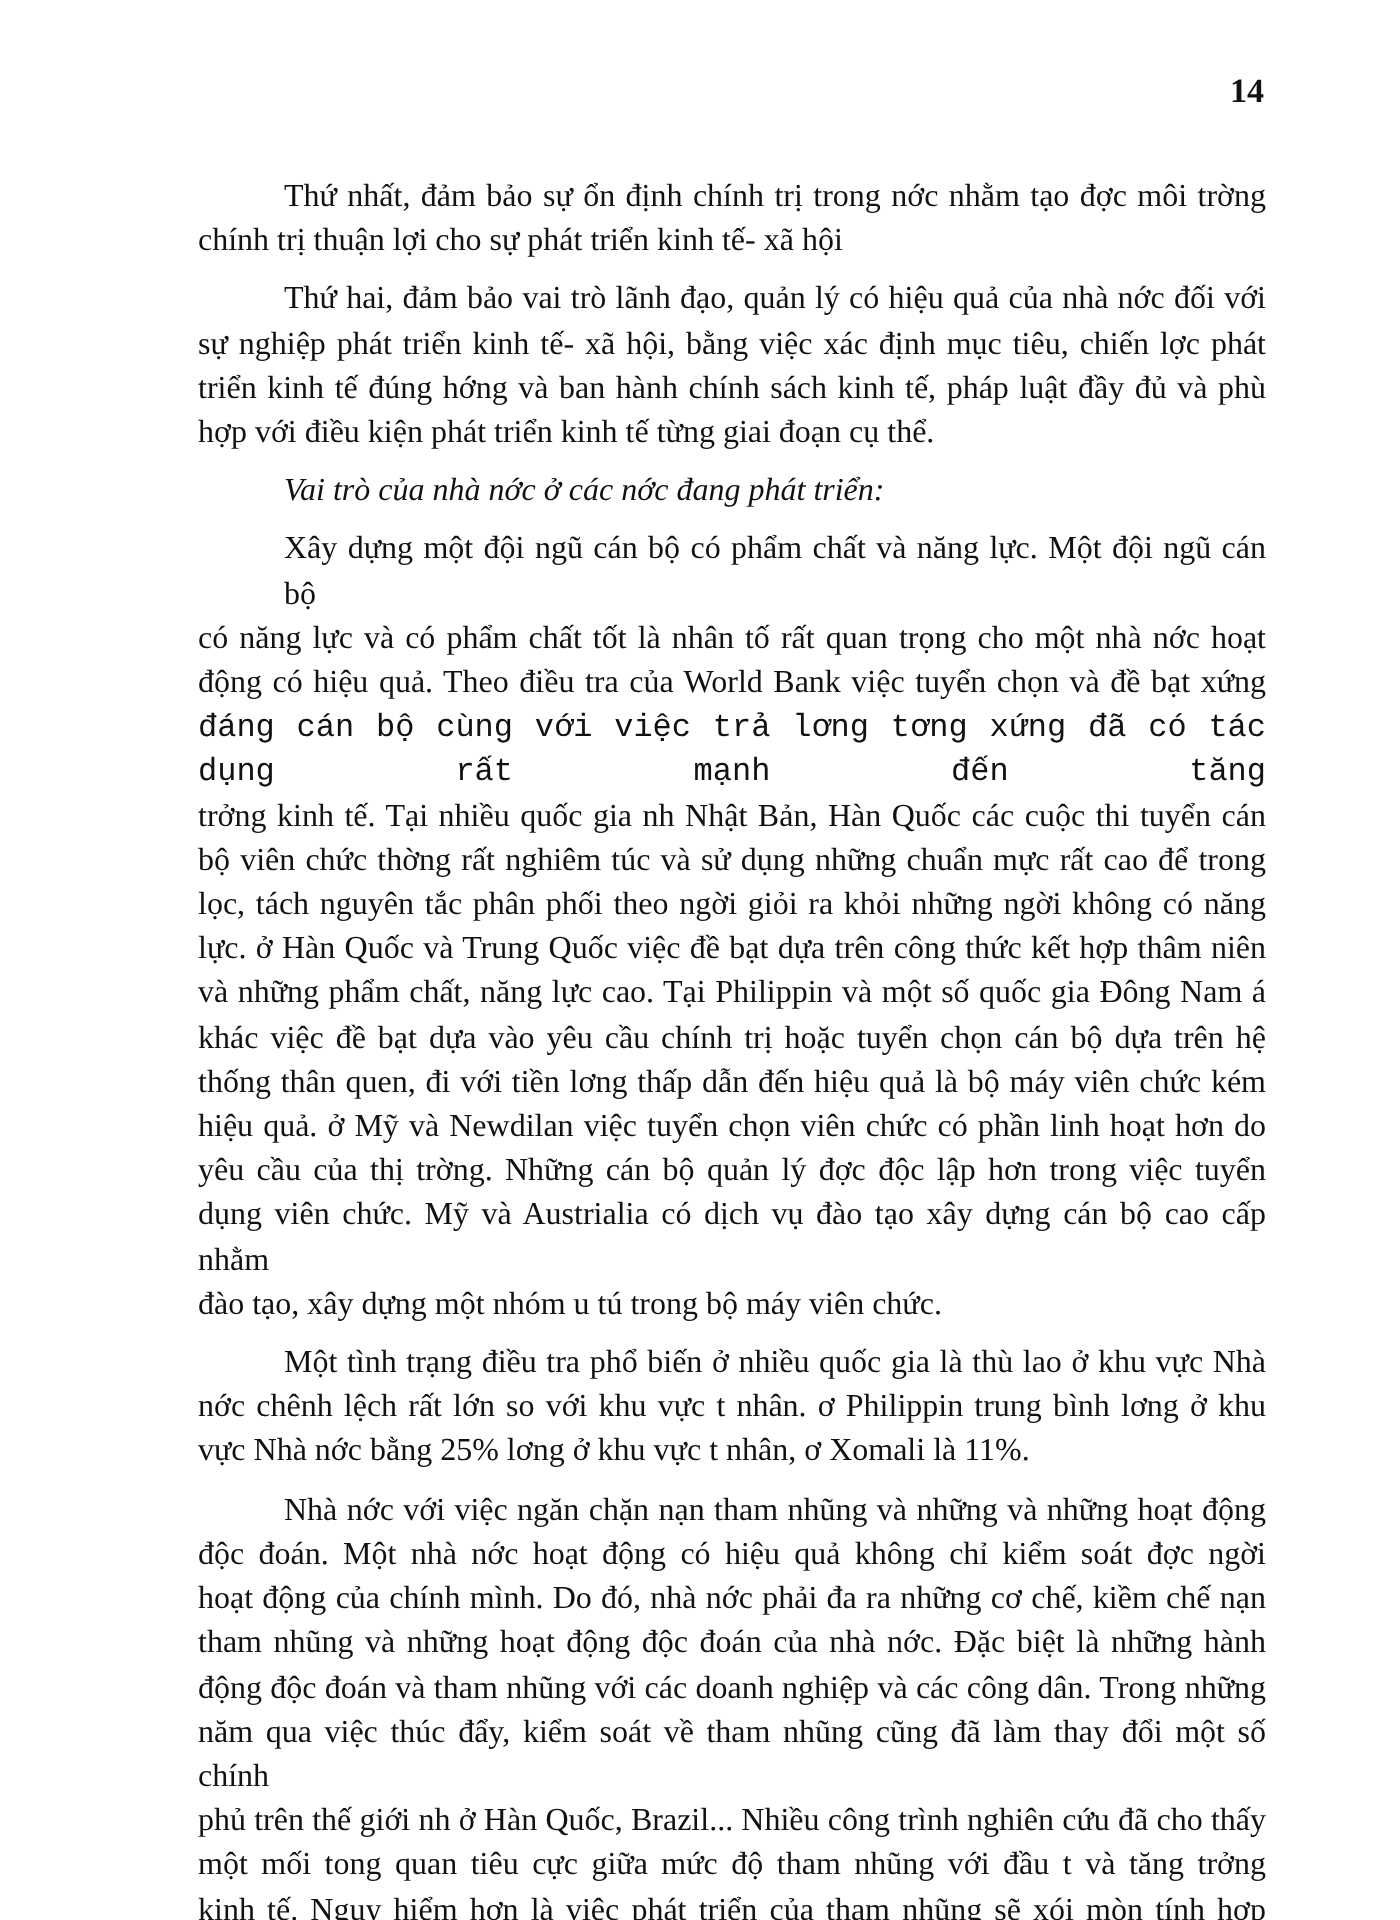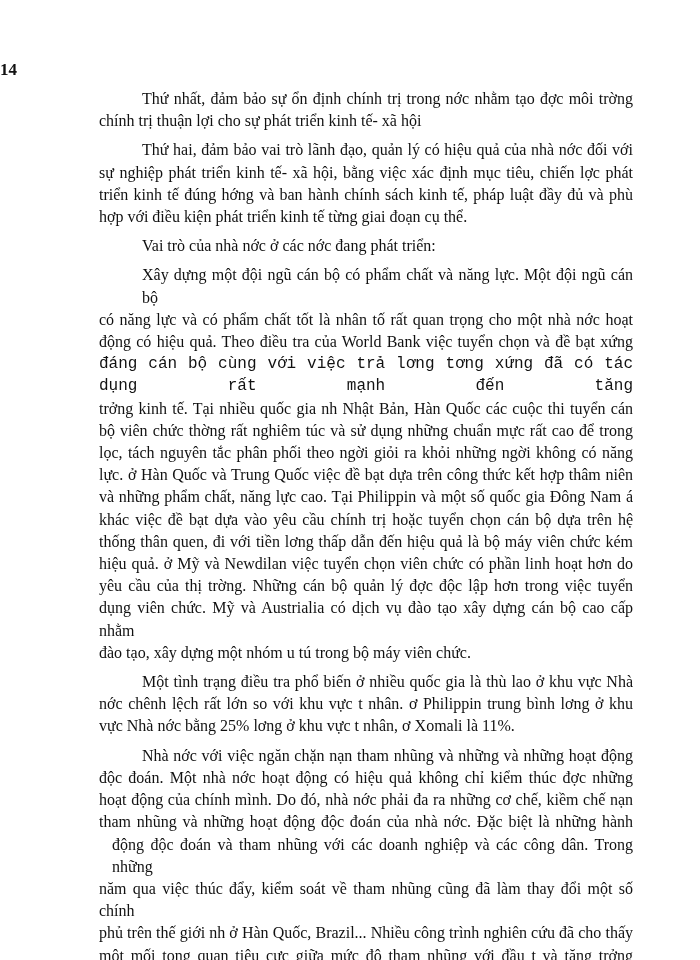--- a/index.html
+++ b/index.html
@@ -4,21 +4,21 @@
   <style>
     html, body { margin: 0; padding: 0; background: #ffffff; }
     body { width: 700px; height: 960px; position: relative; overflow: hidden; }
     .page {
       position: absolute; left: 0; top: 0; width: 700px; height: 960px;
       background: #ffffff; color: #111111;
       font-family: "Liberation Serif", "DejaVu Serif", serif;
     }
     .page-number {
       position: absolute; left: 0; width: 632px; top: 36px;
-      text-align: left; font-weight: bold; font-size: 17px; line-height: 20px; margin-top: 24px;
+      text-align: right; font-weight: bold; font-size: 17px; line-height: 20px;
     }
     .body-text {
       position: absolute; left: 99px; top: 88px; width: 534px;
       font-size: 16px; line-height: 22.2px;
     }
     .line { display: block; white-space: pre; text-align: justify; text-align-last: justify; }
     .line.last { text-align-last: left; }
     .line.first { padding-left: 43px; }
     .para-lines { margin: 0 0 7px 0; }
   </style>
@@ -32,21 +32,21 @@
         <span class="line first" style="white-space: normal;">Thứ nhất, đảm bảo sự ổn định chính trị trong nớc   nhằm tạo đợc   môi trờng</span>
         <span class="line last" style="white-space: normal;">chính trị thuận lợi cho sự phát triển kinh tế- xã hội</span>
       </div>
       <div class="para-lines">
         <span class="line first" style="white-space: normal;">Thứ hai, đảm bảo vai trò lãnh đạo, quản lý có hiệu quả của nhà nớc   đối với</span>
         <span class="line" style="white-space: normal;">sự nghiệp phát triển kinh tế- xã hội, bằng việc xác định mục tiêu, chiến lợc   phát</span>
         <span class="line" style="white-space: normal;">triển kinh tế đúng hớng   và ban hành chính sách kinh tế, pháp luật đầy đủ và phù</span>
         <span class="line last" style="white-space: normal;">hợp với điều kiện phát triển kinh tế từng giai đoạn cụ thể.</span>
       </div>
       <div class="para-lines">
-        <span class="line first last" style="white-space: normal;">Vai trò của nhà nớc   ở các nớc   đang phát triển:</span>
+        <span class="line first last" style="white-space: normal; font-style: italic;">Vai trò của nhà nớc   ở các nớc   đang phát triển:</span>
       </div>
       <div class="para-lines">
         <span class="line first" style="white-space: normal;">Xây dựng một đội ngũ cán bộ có phẩm chất và năng lực. Một đội ngũ cán bộ</span>
         <span class="line" style="white-space: normal;">có năng lực và có phẩm chất tốt là nhân tố rất quan trọng cho một nhà nớc   hoạt</span>
         <span class="line" style="white-space: normal;">động có hiệu quả. Theo điều tra của World Bank việc tuyển chọn và đề bạt xứng</span>
         <span class="line" style="white-space: normal; font-family: Liberation Mono, monospace;">đáng cán bộ cùng với việc trả lơng   tơng   xứng đã có tác dụng rất mạnh đến tăng</span>
         <span class="line" style="white-space: normal;">trởng   kinh tế. Tại nhiều quốc gia nh   Nhật Bản, Hàn Quốc các cuộc thi tuyển cán</span>
         <span class="line" style="white-space: normal;">bộ viên chức thờng   rất nghiêm túc và sử dụng những chuẩn mực rất cao để trong</span>
         <span class="line" style="white-space: normal;">lọc, tách nguyên tắc phân phối theo ngời   giỏi ra khỏi những ngời   không có năng</span>
         <span class="line" style="white-space: normal;">lực. ở Hàn Quốc và Trung Quốc việc đề bạt dựa trên công thức kết hợp thâm niên</span>
@@ -58,23 +58,23 @@
         <span class="line" style="white-space: normal;">dụng viên chức. Mỹ và Austrialia có dịch vụ đào tạo xây dựng cán bộ cao cấp nhằm</span>
         <span class="line last" style="white-space: normal;">đào tạo, xây dựng một nhóm u   tú trong bộ máy viên chức.</span>
       </div>
       <div class="para-lines">
         <span class="line first" style="white-space: normal;">Một tình trạng điều tra phổ biến ở nhiều quốc gia là thù lao ở khu vực Nhà</span>
         <span class="line" style="white-space: normal;">nớc   chênh lệch rất lớn so với khu vực t   nhân. ơ Philippin trung bình lơng   ở khu</span>
         <span class="line last" style="white-space: normal;">vực Nhà nớc   bằng 25% lơng   ở khu vực t   nhân, ơ Xomali là 11%.</span>
       </div>
       <div class="para-lines">
         <span class="line first" style="white-space: normal;">Nhà nớc   với việc ngăn chặn nạn tham nhũng và những và những hoạt động</span>
-        <span class="line" style="white-space: normal;">độc đoán. Một nhà nớc   hoạt động có hiệu quả không chỉ kiểm thúc đợc   những</span>
+        <span class="line" style="white-space: normal;">độc đoán. Một nhà nớc   hoạt động có hiệu quả không chỉ kiểm soát đợc   ngời</span>
         <span class="line" style="white-space: normal;">hoạt động của chính mình. Do đó, nhà nớc   phải đa   ra những cơ chế, kiềm chế nạn</span>
         <span class="line" style="white-space: normal;">tham nhũng và những hoạt động độc đoán của nhà nớc.   Đặc biệt là những hành</span>
-        <span class="line" style="white-space: normal; margin-left: 13px;">động độc đoán và tham nhũng với các doanh nghiệp và các công dân. Trong những</span>
+        <span class="line" style="white-space: normal;">động độc đoán và tham nhũng với các doanh nghiệp và các công dân. Trong những</span>
         <span class="line" style="white-space: normal;">năm qua việc thúc đẩy, kiểm soát về tham nhũng cũng đã làm thay đổi một số chính</span>
         <span class="line" style="white-space: normal;">phủ trên thế giới nh   ở Hàn Quốc, Brazil... Nhiều công trình nghiên cứu đã cho thấy</span>
         <span class="line" style="white-space: normal;">một mối tong   quan tiêu cực giữa mức độ tham nhũng với đầu t   và tăng trởng</span>
         <span class="line" style="white-space: normal;">kinh tế. Nguy hiểm hơn là việc phát triển của tham nhũng sẽ xói mòn tính hợp pháp</span>
       </div>
     </div>
 </div>
 
 </body></html>

